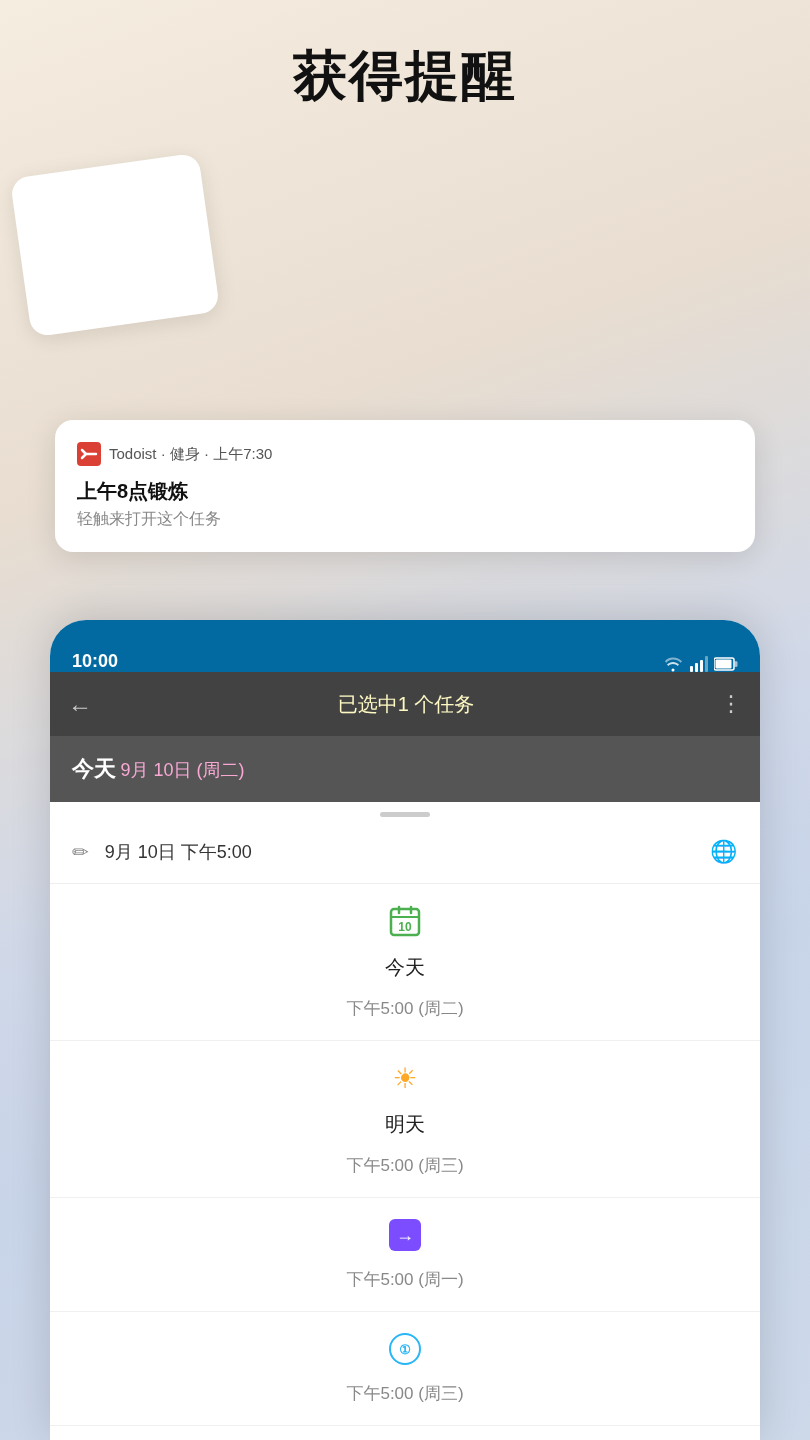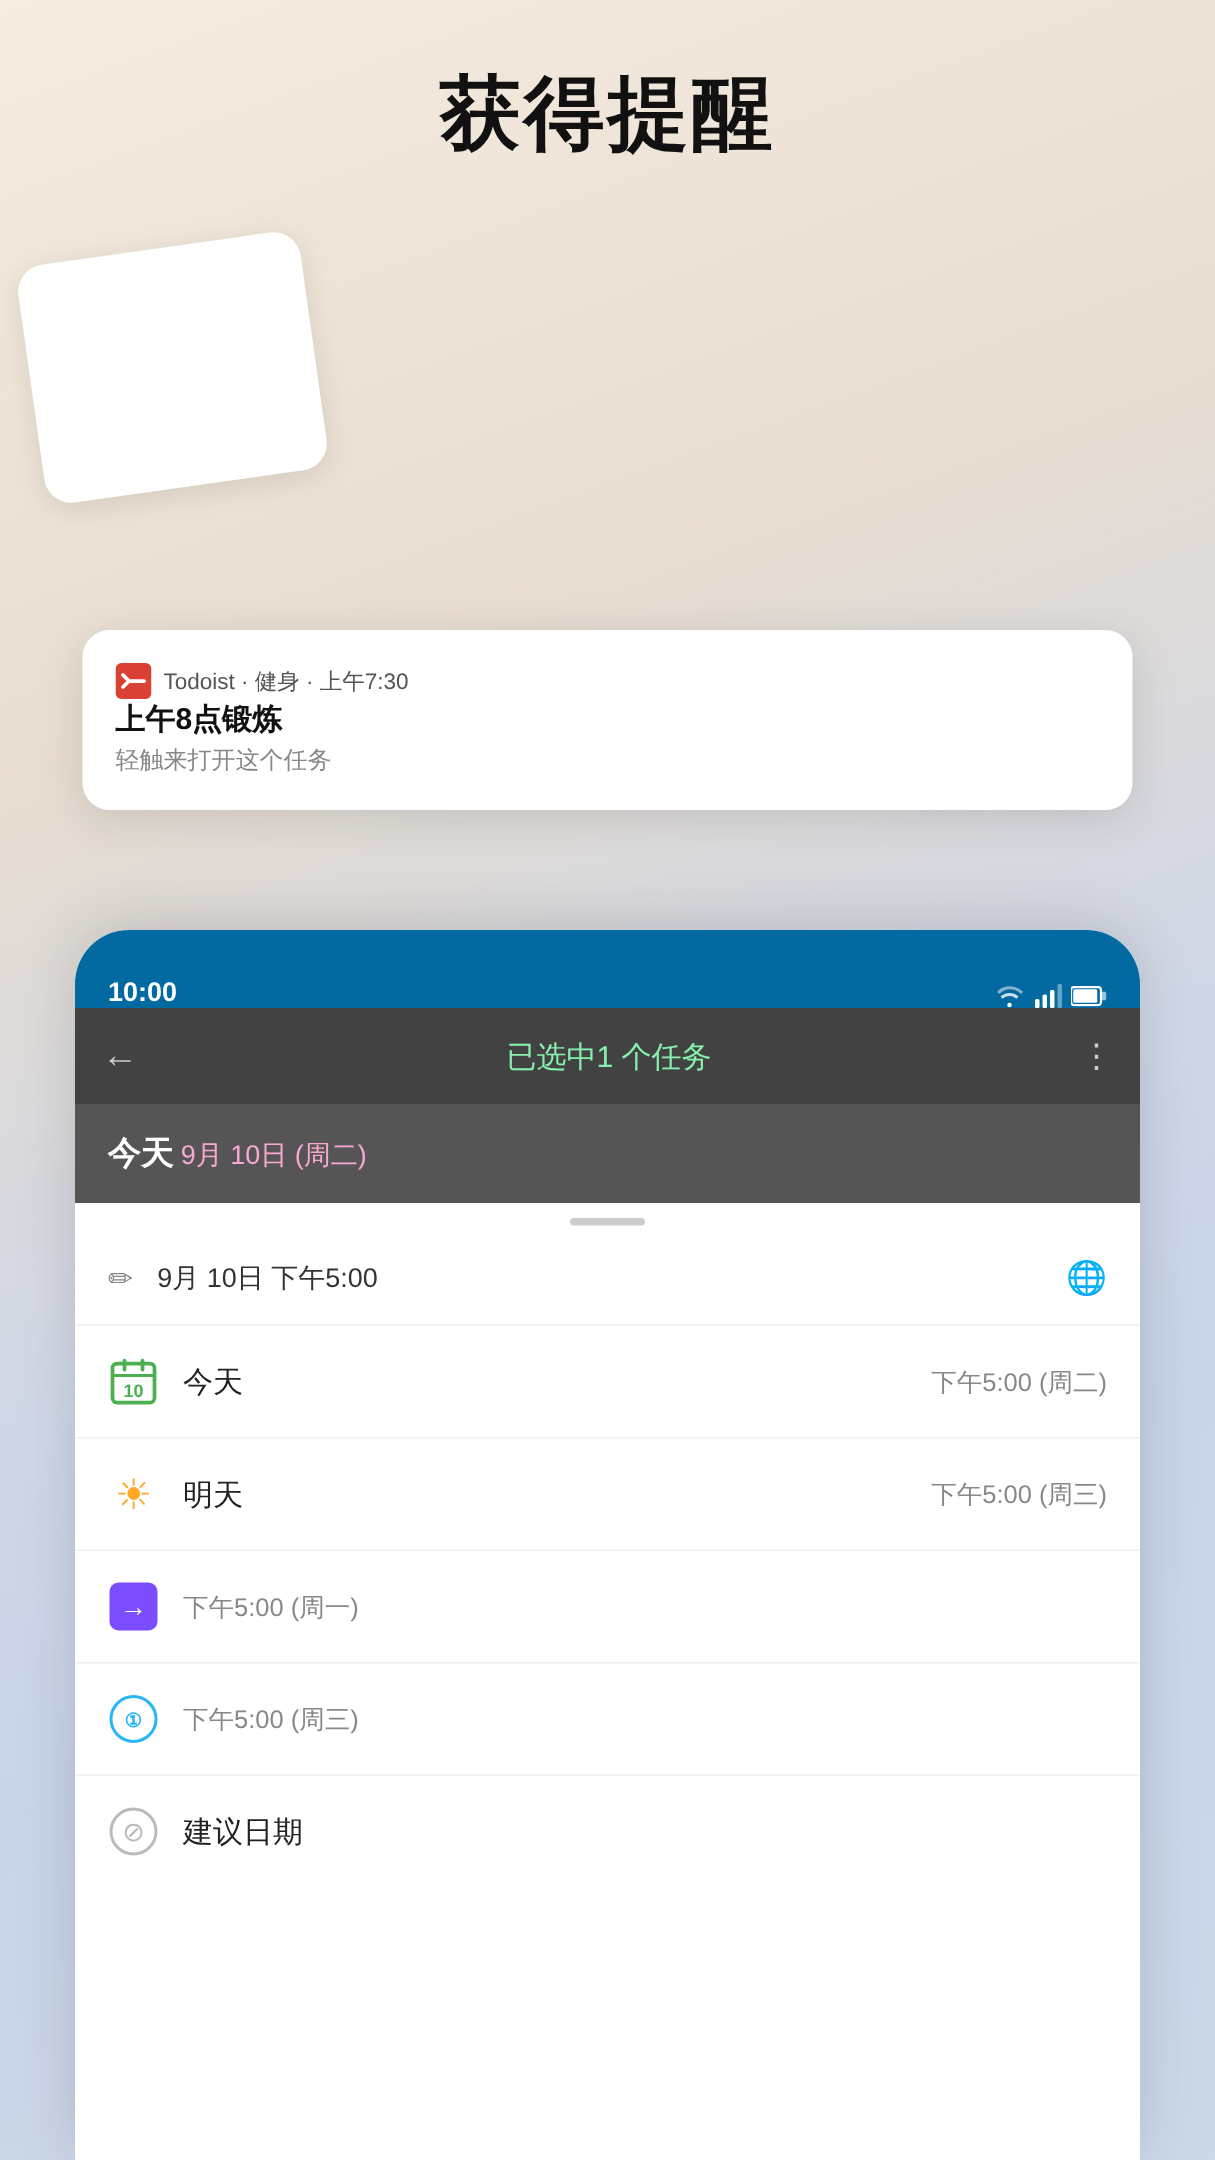--- a/index.html
+++ b/index.html
@@ -62,21 +62,21 @@
       background: #fff;
       border-radius: 18px;
       padding: 22px 26px 22px 22px;
       box-shadow: 0 6px 30px rgba(0,0,0,0.12);
     }
 
     .notif-header {
       display: flex;
       align-items: center;
       gap: 8px;
-      margin-bottom: 0;
+      margin-bottom: 12px;
     }
 
     .notif-app-info {
       font-size: 15px;
       color: #555;
     }
 
     .notif-title {
       font-size: 20px;
       font-weight: 700;
@@ -136,21 +136,21 @@
 
     .back-arrow {
       color: #ccc;
       font-size: 24px;
       cursor: pointer;
     }
 
     .top-bar-title {
       flex: 1;
       text-align: center;
-      color: #86efac;
+      color: #fef9c3;
       font-size: 20px;
       font-weight: 500;
     }
 
     .more-btn {
       color: #ccc;
       font-size: 22px;
       cursor: pointer;
     }
 
@@ -217,20 +217,21 @@
     .list-section {
       background: #fff;
     }
 
     .list-item {
       display: flex;
       align-items: center;
       padding: 20px 22px;
       border-bottom: 1px solid #f0f0f0;
       gap: 16px;
+      flex-direction: column;
     }
 
     .list-item:last-child {
       border-bottom: none;
     }
 
     .item-icon {
       width: 34px;
       height: 34px;
       flex-shrink: 0;

